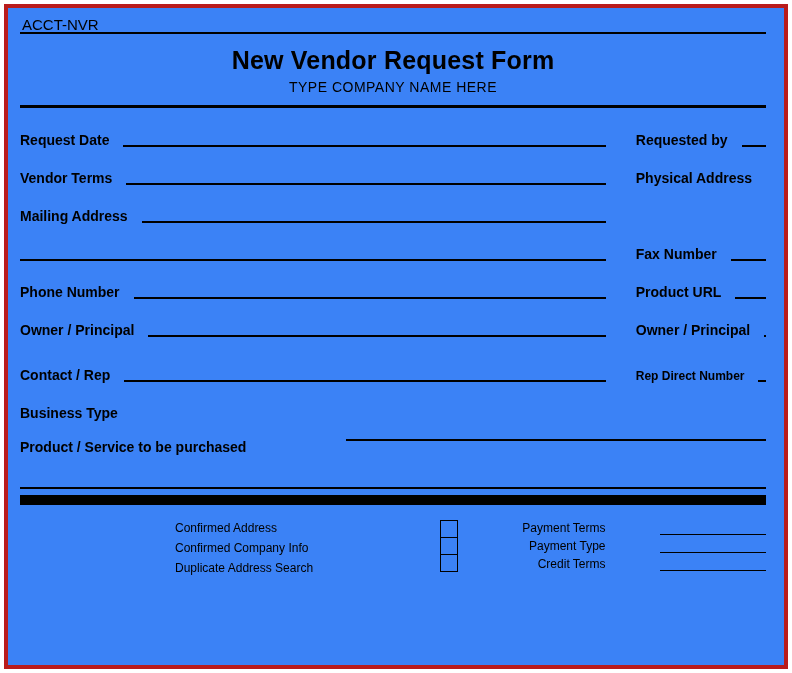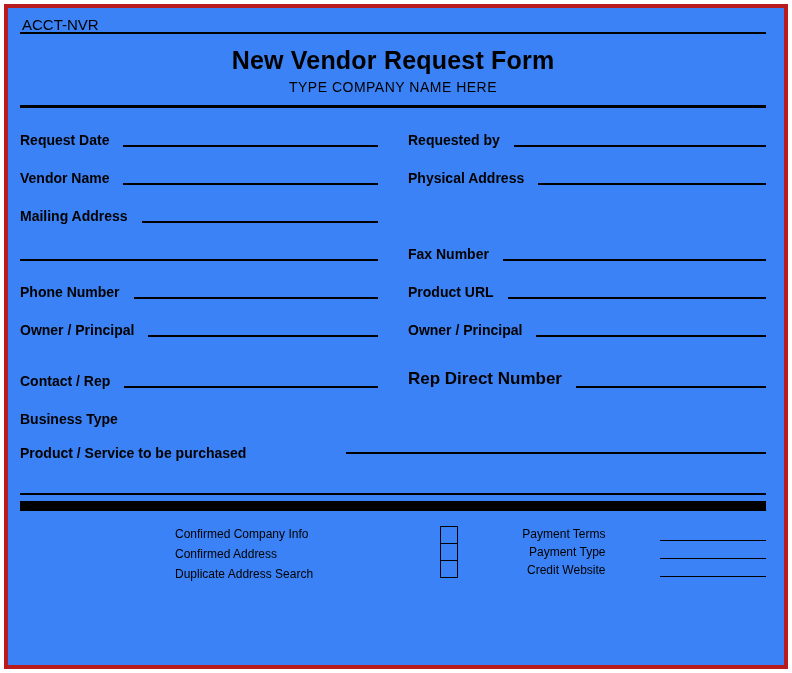--- a/index.html
+++ b/index.html
@@ -44,56 +44,56 @@
       letter-spacing: 0.5px;
       margin-top: 4px;
     }
     .thick-divider {
       height: 3px;
       background: #000;
       margin: 2px 0 14px;
     }
     .fields-grid {
       display: grid;
-      grid-template-columns: 1fr 1fr;
+      grid-template-columns: 1fr;
       column-gap: 30px;
       row-gap: 10px;
     }
     .field {
       display: flex;
       align-items: flex-end;
       min-height: 28px;
     }
     .field-label {
       font-size: 14px;
       font-weight: bold;
       white-space: nowrap;
       padding-right: 14px;
       padding-bottom: 2px;
     }
     .field-label.small {
-      font-size: 17px;
+      font-size: 12px;
       font-weight: bold;
       margin-top: 19px;
     }
     .field-line {
       flex: 1;
       border-bottom: 2px solid #000;
       margin-bottom: 3px;
     }
     .full-line {
       flex: 1;
       border-bottom: 2px solid #000;
       margin-bottom: 3px;
       margin-left: 0;
     }
     .product-field {
       grid-column: 1 / 3;
       display: flex;
-      align-items: center;
+      align-items: flex-start;
       margin-top: 6px;
     }
     .product-field .field-label {
       padding-right: 100px;
     }
     .mid-divider {
       height: 2px;
       background: #000;
       margin: 30px 0 6px;
     }
@@ -166,21 +166,21 @@
     <div class="field">
       <span class="field-label">Request Date</span>
       <span class="field-line"></span>
     </div>
     <div class="field">
       <span class="field-label">Requested by</span>
       <span class="field-line"></span>
     </div>
 
     <div class="field">
-      <span class="field-label">Vendor Name</span>
+      <span class="field-label">Vendor Terms</span>
       <span class="field-line"></span>
     </div>
     <div class="field">
       <span class="field-label">Physical Address</span>
       <span class="field-line"></span>
     </div>
 
     <div class="field">
       <span class="field-label">Mailing Address</span>
       <span class="field-line"></span>
@@ -234,22 +234,22 @@
 
   </div>
 
   <div class="mid-divider"></div>
   <div class="black-bar"></div>
 
   <div class="bottom-row">
     <div></div>
 
     <div class="check-labels">
+      <span>Confirmed Address</span>
       <span>Confirmed Company Info</span>
-      <span>Confirmed Address</span>
       <span>Duplicate Address Search</span>
     </div>
 
     <div class="check-boxes">
       <div class="check-box"></div>
       <div class="check-box"></div>
       <div class="check-box"></div>
     </div>
 
     <div></div>
@@ -257,19 +257,19 @@
     <div class="pay-fields">
       <div class="pay-field">
         <span class="pay-label">Payment Terms</span>
         <span class="pay-line"></span>
       </div>
       <div class="pay-field">
         <span class="pay-label">Payment Type</span>
         <span class="pay-line"></span>
       </div>
       <div class="pay-field">
-        <span class="pay-label">Credit Website</span>
+        <span class="pay-label">Credit Terms</span>
         <span class="pay-line"></span>
       </div>
     </div>
   </div>
 
 </div>
 
 </body></html>

